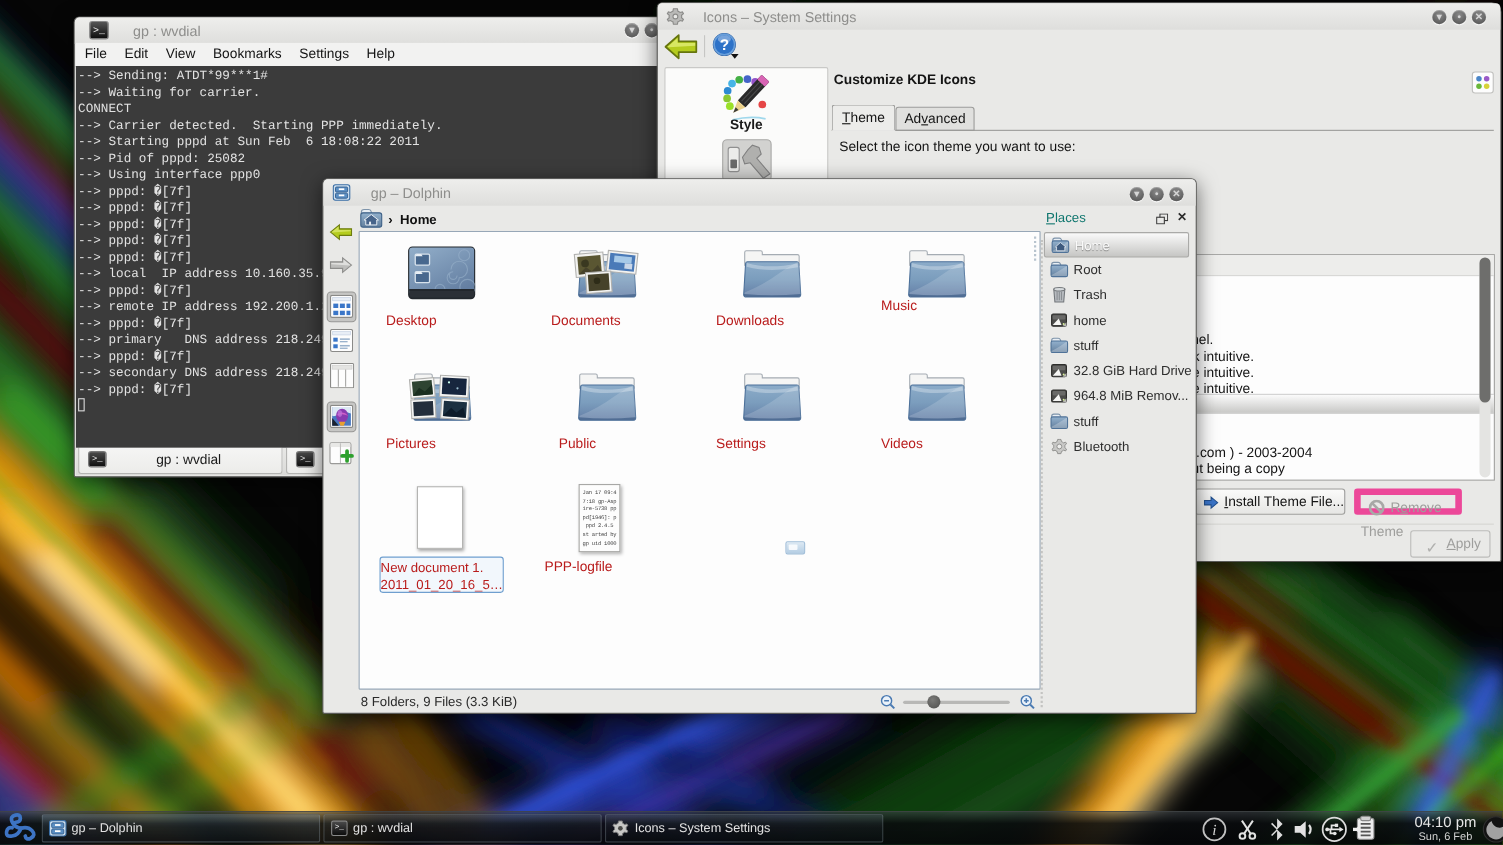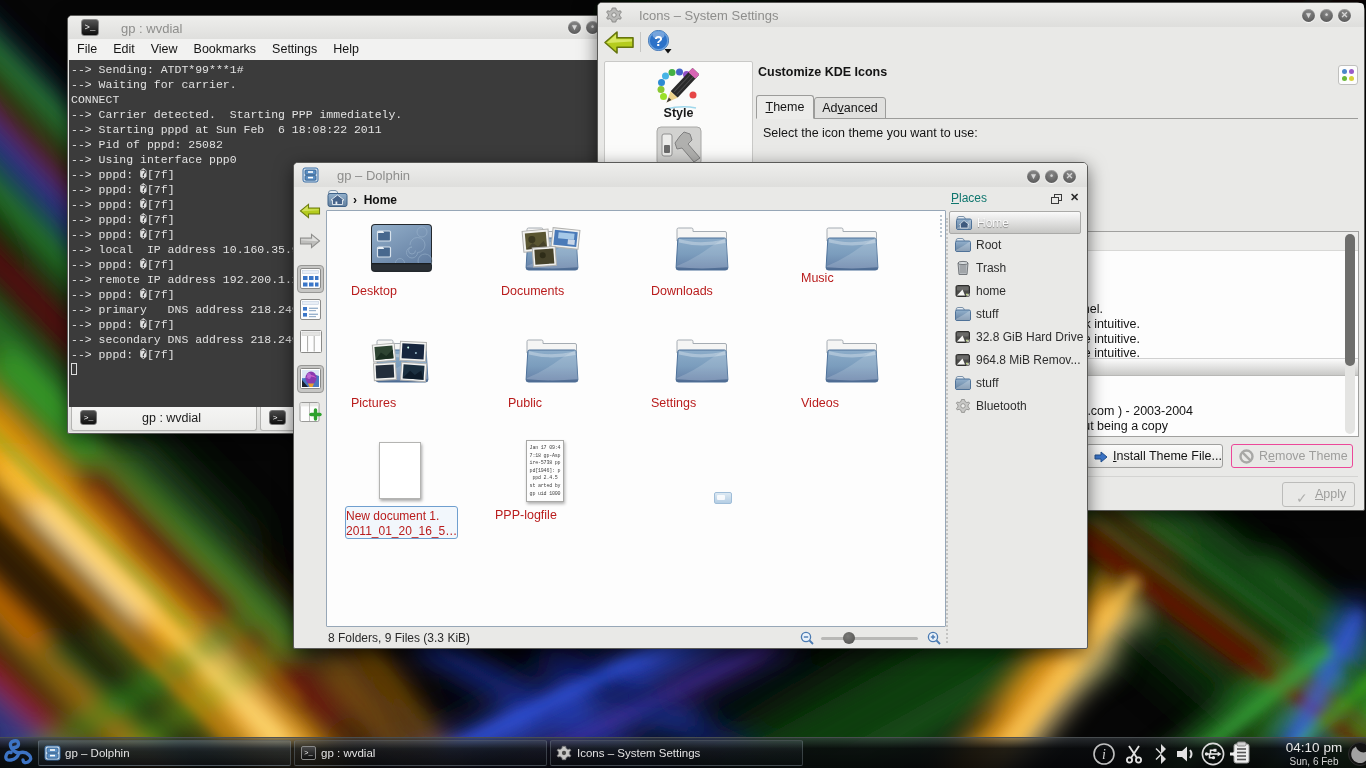--- a/index.html
+++ b/index.html
@@ -253,21 +253,21 @@
     <div style="position:absolute;left:0;right:0;top:126px;height:18px;background:linear-gradient(#fbfbfb,#c9c9c7);border-top:1px solid #d0d0d0;border-bottom:1px solid #b8b8b6"></div>
     <div style="position:absolute;right:165px;top:172px;font-size:12.5px;color:#141414;text-align:right;width:330px;line-height:14.6px">author ( kde.com ) - 2003-2004</div>
     <div style="position:absolute;right:190px;top:187px;font-size:12.5px;color:#141414;text-align:right;width:330px;line-height:14.6px">it differs from it without being a copy</div>
     <div style="position:absolute;right:3px;top:2px;width:10px;height:200px;background:#e4e4e2;border-radius:5px"></div>
     <div style="position:absolute;right:3px;top:2px;width:10px;height:132px;background:#6e6e6c;border-radius:5px"></div>
   </div>
 
   <div style="position:absolute;left:488px;top:441px;width:137px;height:24px;background:linear-gradient(#fbfbfa,#e6e6e4);border:1px solid #9f9f9d;border-radius:3px;font-size:12.5px;color:#141414;line-height:22px"><svg style="position:absolute;left:7px;top:5px" width="14" height="14" viewBox="0 0 14 14">
         <path d="M1 7 L7 2 L7 5 L13 5 L13 9 L7 9 L7 12 Z" fill="#3a74c8" stroke="#22508e" transform="rotate(180 7 7)"></path>
       </svg><span style="margin-left:26px"><u>I</u>nstall Theme File...</span></div>
-  <div style="position:absolute;left:633px;top:441px;width:122px;height:24px;background:#e9e9e7;border:1px solid #ec4899;border-radius:3px;font-size:12.5px;color:#9e9e9c;line-height:22px"><svg style="position:absolute;left:7px;top:4px" width="15" height="15" viewBox="0 0 15 15">
+  <div style="position:absolute;left:633px;top:441px;width:98px;height:24px;background:#e9e9e7;border:6px solid #ec4899;border-radius:3px;font-size:12.5px;color:#9e9e9c;line-height:22px"><svg style="position:absolute;left:7px;top:4px" width="15" height="15" viewBox="0 0 15 15">
         <circle cx="7.5" cy="7.5" r="6" fill="none" stroke="#a8a8a6" stroke-width="2.4"></circle>
         <line x1="3.4" y1="3.4" x2="11.6" y2="11.6" stroke="#a8a8a6" stroke-width="2.4"></line>
       </svg><span style="margin-left:27px">R<u>e</u>move Theme</span></div>
   <div style="position:absolute;left:162px;right:6px;top:473px;height:1px;background:#d4d4d2"></div>
   <div style="position:absolute;left:684px;top:479px;width:73px;height:25px;background:#e9e9e7;border:1px solid #bcbcba;border-radius:3px;font-size:12.5px;color:#9e9e9c;line-height:23px"><span style="position:absolute;left:13px;top:4px;color:#b0b0ae;font-size:14px">✓</span><span style="margin-left:32px"><u>A</u>pply</span></div>
 
   <div style="position:absolute;left:740px;top:62px;width:20px;height:20px;background:#fdfdfd;border:1px solid #c0c0be;border-radius:3px">
     <span style="position:absolute;left:3px;top:3px;width:5px;height:5px;border-radius:50%;background:#4a86c8"></span>
       <span style="position:absolute;right:3px;top:3px;width:5px;height:5px;border-radius:50%;background:#9a5ac8"></span>
       <span style="position:absolute;left:3px;bottom:3px;width:5px;height:5px;border-radius:50%;background:#6ab83a"></span>

